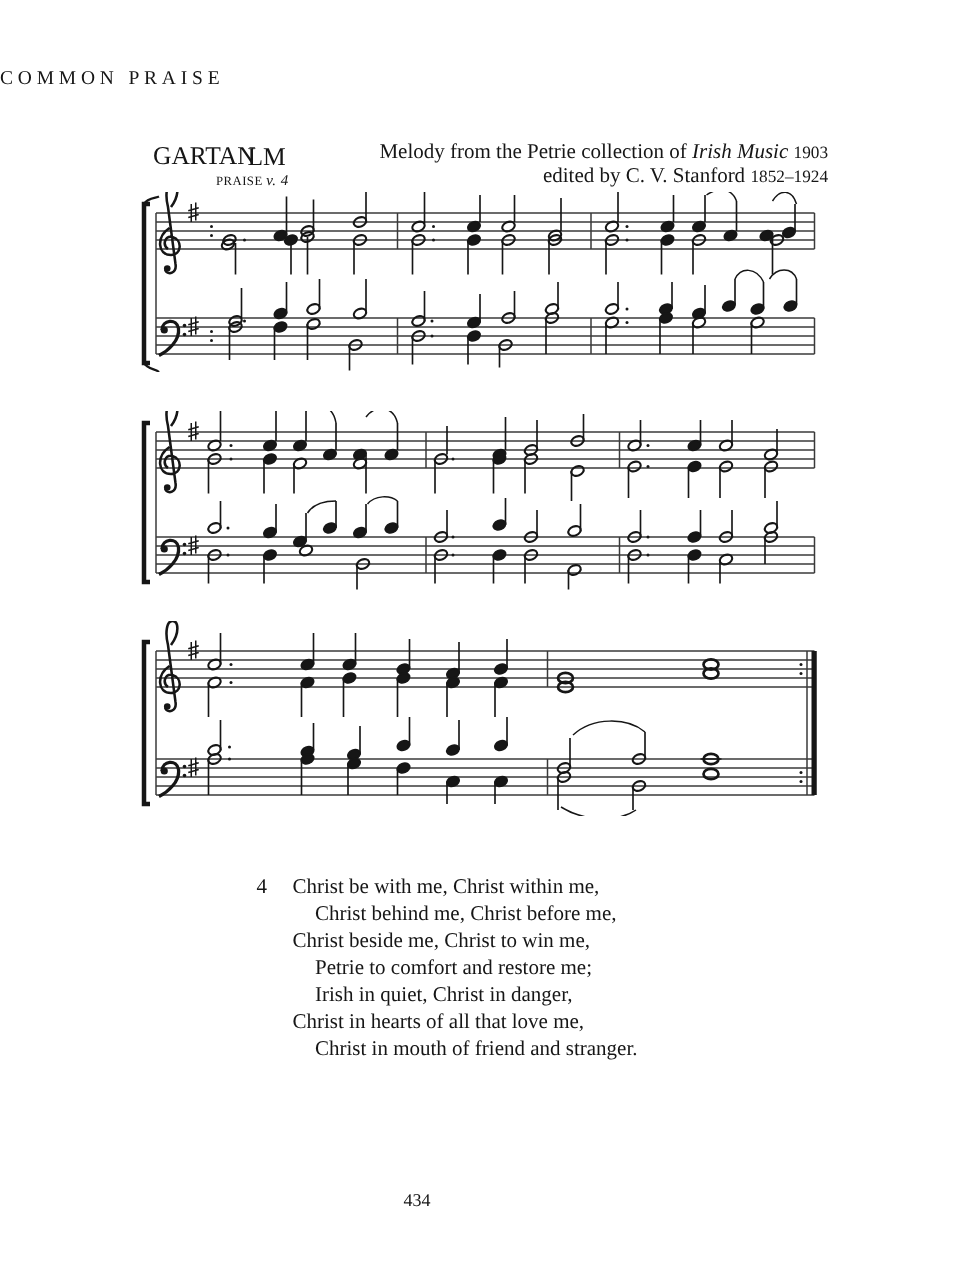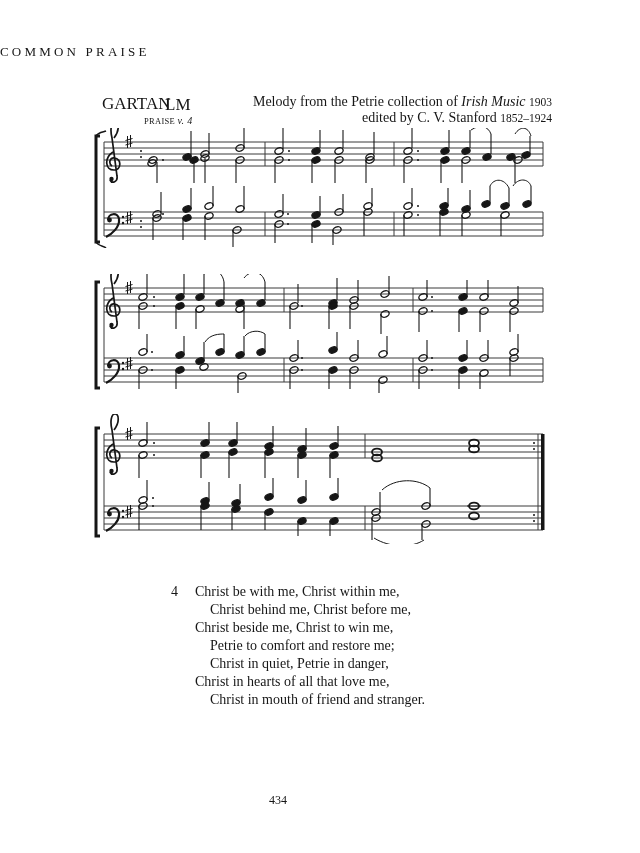--- a/index.html
+++ b/index.html
@@ -482,18 +482,18 @@
   <path d="M382 76 C395 64 418 64 430 74 M374 124 C390 134 412 134 424 126" fill="none" stroke="#161616" stroke-width="1"></path>
 </svg>
 </div>
 
 <div class="verse">
   <span class="verse-num">4</span>
   <span class="verse-line">Christ be with me, Christ within me,</span>
   <span class="verse-line indent">Christ behind me, Christ before me,</span>
   <span class="verse-line">Christ beside me, Christ to win me,</span>
   <span class="verse-line indent">Petrie to comfort and restore me;</span>
-  <span class="verse-line indent">Christ in quiet, Petrie in danger,</span>
+  <span class="verse-line indent">Irish in quiet, Christ in danger,</span>
   <span class="verse-line">Christ in hearts of all that love me,</span>
   <span class="verse-line indent">Christ in mouth of friend and stranger.</span>
 </div>
 
 <div class="page-number">434</div>
 
 </body></html>

